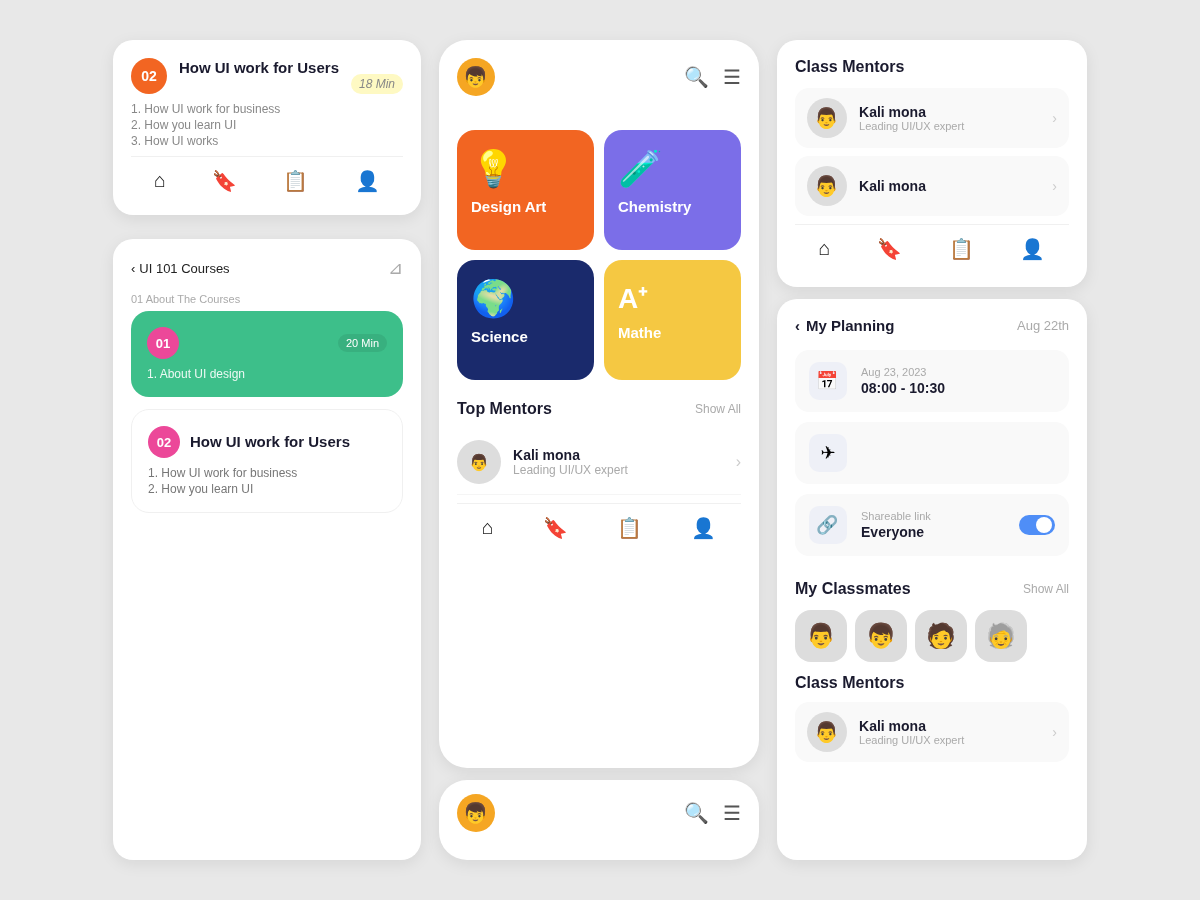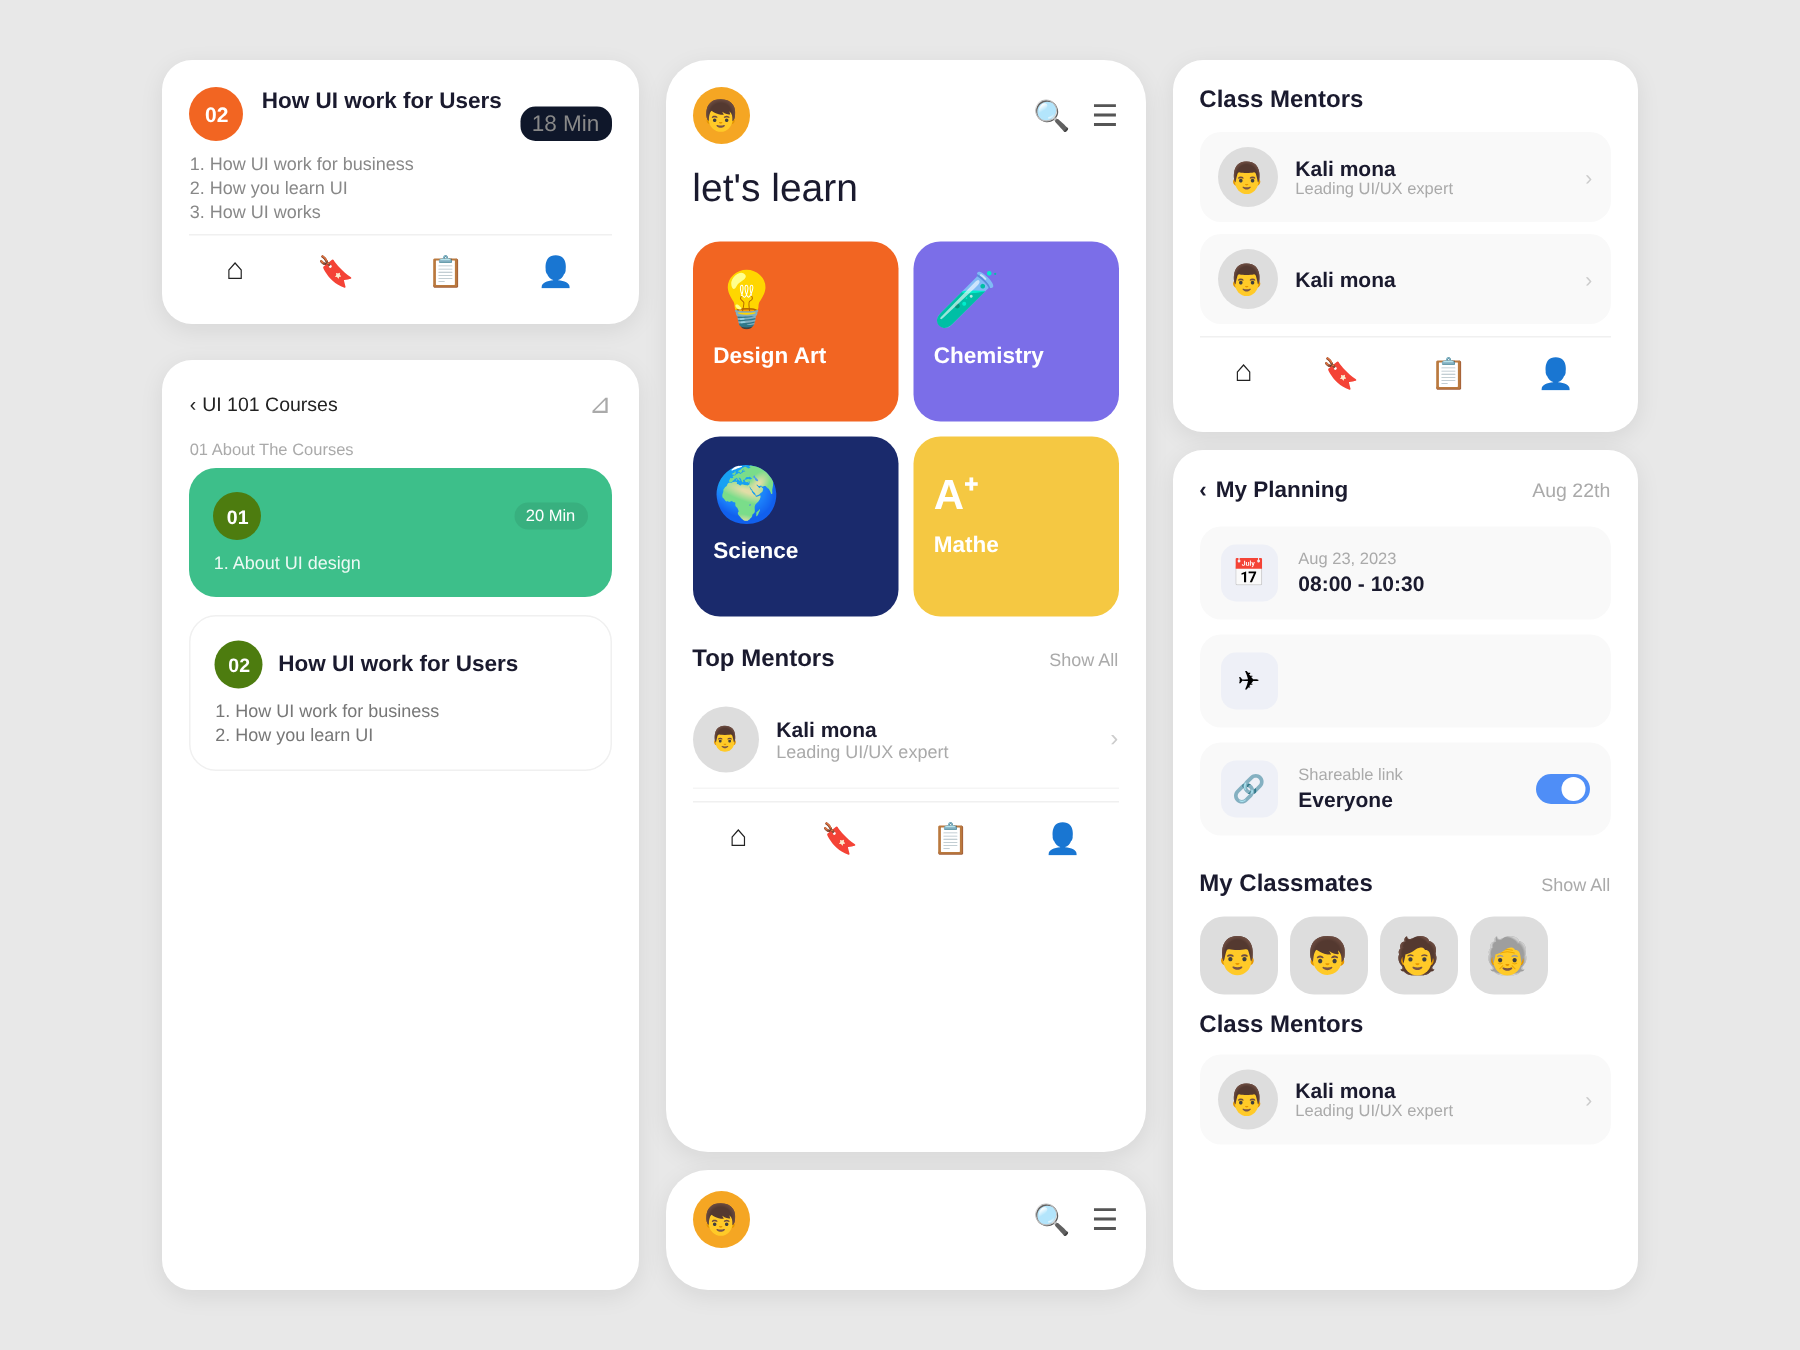--- a/index.html
+++ b/index.html
@@ -52,28 +52,29 @@
       font-weight: 700;
       color: #1a1a2e;
       line-height: 1.3;
     }
     .course-sub {
       font-size: 12px;
       color: #888;
       margin-top: 2px;
     }
     .course-time-badge {
-      font-size: 15px;
+      font-size: 12px;
       color: #888;
-      background: #0f172a;
+      background: #fef9c3;
       border-radius: 10px;
       padding: 3px 8px;
       margin-left: auto;
       white-space: nowrap;
       align-self: flex-end;
+      font-style: italic;
     }
     .nav-bar {
       display: flex;
       justify-content: space-around;
       padding: 12px 0 8px 0;
       border-top: 1px solid #f0f0f0;
       margin-top: 8px;
     }
     .nav-icon {
       font-size: 20px;
@@ -134,21 +135,21 @@
       background: #fff;
       border: 1px solid #f0f0f0;
     }
     .cli-header {
       display: flex;
       align-items: center;
       gap: 10px;
       margin-bottom: 8px;
     }
     .cli-badge {
-      background: #4d7c0f;
+      background: #ec4899;
       color: #fff;
       border-radius: 50%;
       width: 32px;
       height: 32px;
       display: flex;
       align-items: center;
       justify-content: center;
       font-size: 13px;
       font-weight: 700;
       flex-shrink: 0;
@@ -535,21 +536,20 @@
       <div class="mid-avatar">
         <span>👦</span>
       </div>
       <div class="mid-icons">
         <span class="icon-btn">🔍</span>
         <span class="icon-btn">☰</span>
       </div>
     </div>
 
     <div class="hero-text">
-      <div class="line1">let's learn</div>
     </div>
 
     <div class="subject-grid">
       <div class="subject-tile tile-orange">
         <div class="tile-icon">💡</div>
         <div class="tile-label">Design Art</div>
       </div>
       <div class="subject-tile tile-purple">
         <div class="tile-icon">🧪</div>
         <div class="tile-label">Chemistry</div>

